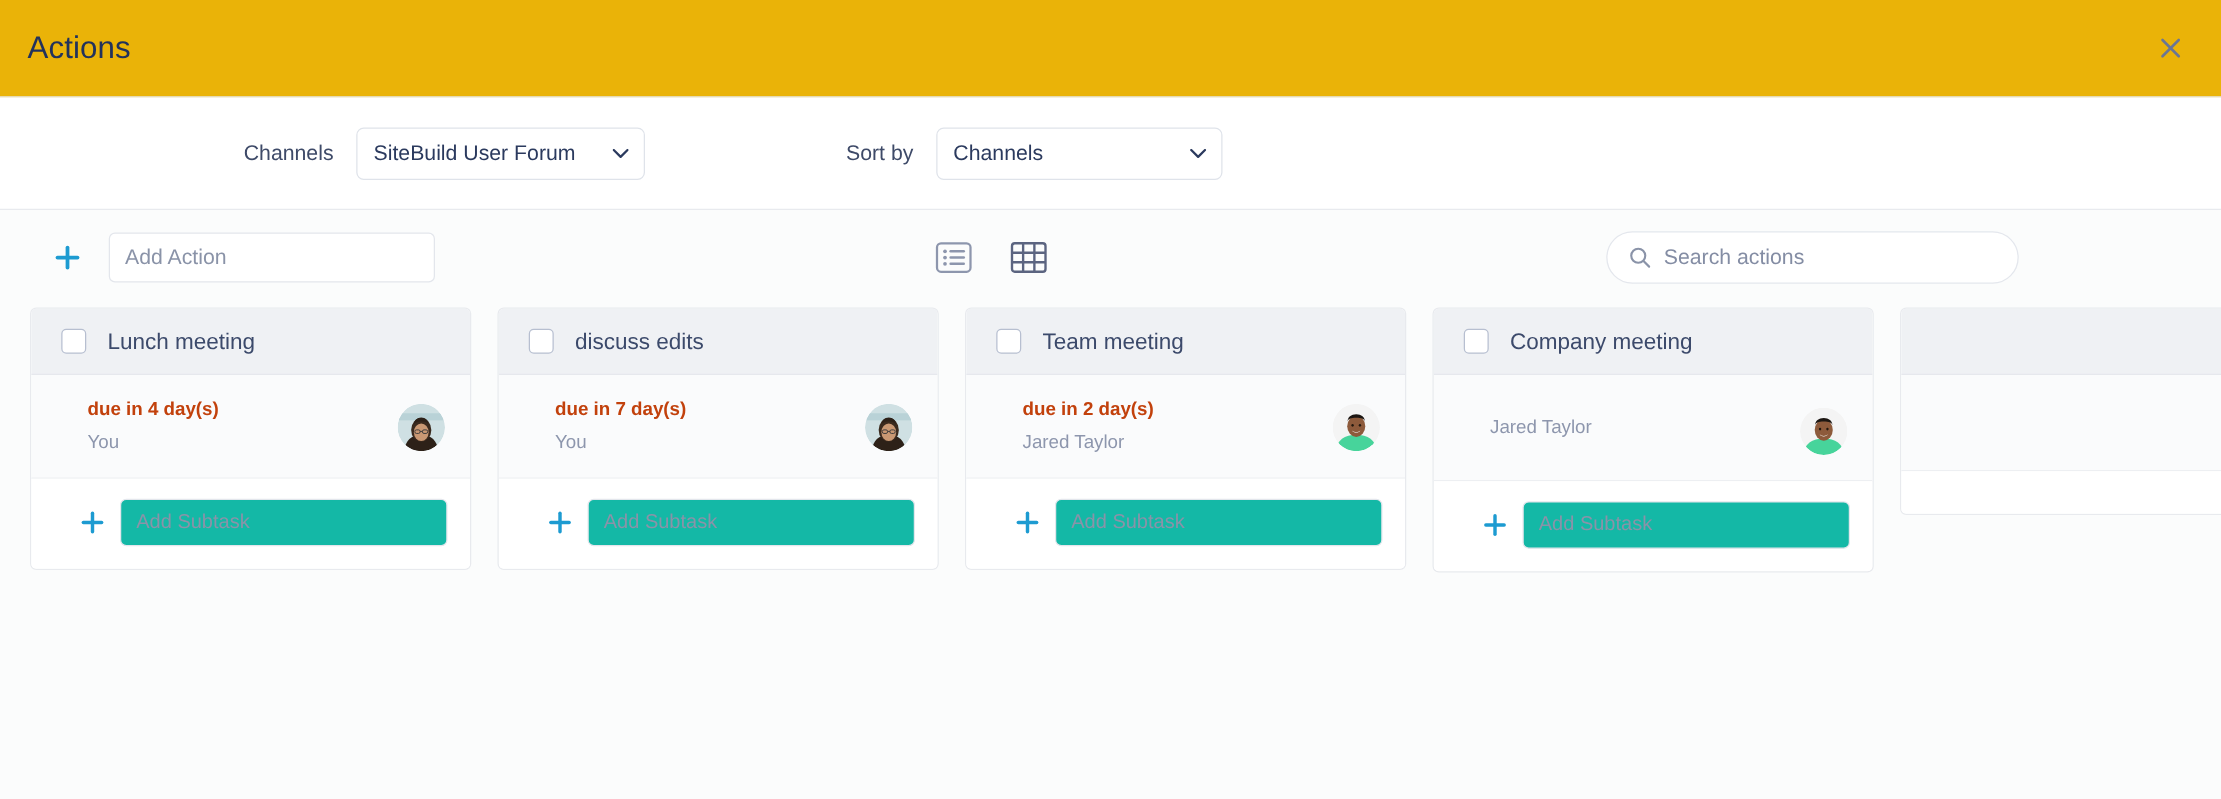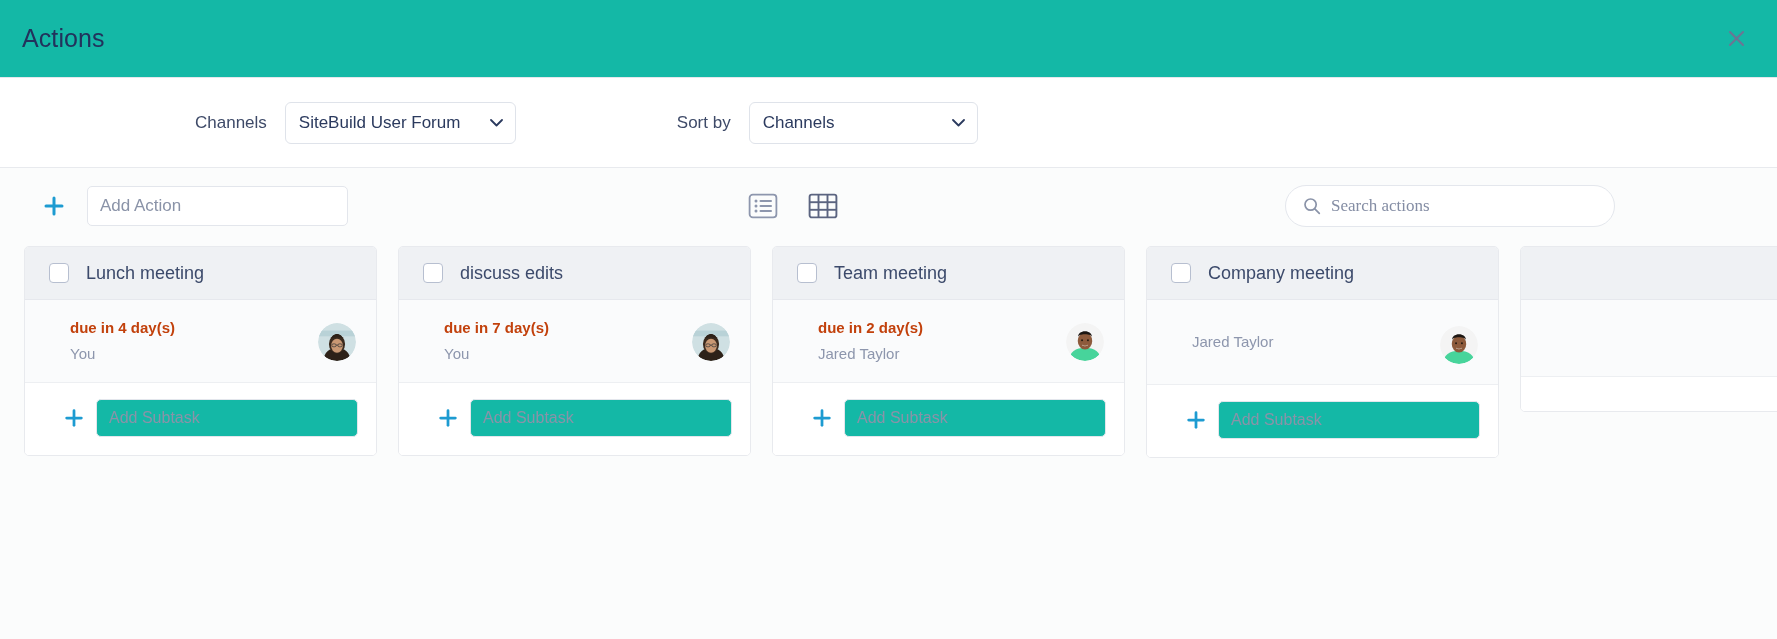--- a/index.html
+++ b/index.html
@@ -9,21 +9,21 @@
     overflow: hidden;
     background: #ffffff;
     font-family: "Liberation Sans", sans-serif;
     -webkit-font-smoothing: antialiased;
   }
 
   
   .modal-header {
     position: relative;
     height: 78px;
-    background: #14b8a6;
+    background: #eab308;
     border-bottom: 1px solid #e4e7ec;
     display: flex;
     align-items: center;
   }
   .modal-title {
     margin-left: 22px;
     font-size: 25px;
     color: #22325c;
     letter-spacing: .1px;
   }
@@ -153,21 +153,21 @@
     display: flex;
     align-items: center;
     padding-left: 17px;
   }
   .search-icon { color: #8a93a8; display: flex; flex: 0 0 auto; }
   .search-input {
     border: none;
     outline: none;
     background: transparent;
     font-size: 17px;
-    font-family: Liberation Serif, serif;
+    font-family: Liberation Sans, sans-serif;
     color: #33405e;
     margin-left: 10px;
     width: 270px;
   }
   .search-input::placeholder { color: #848da4; }
 
   
   .cards-row {
     display: flex;
     align-items: flex-start;

